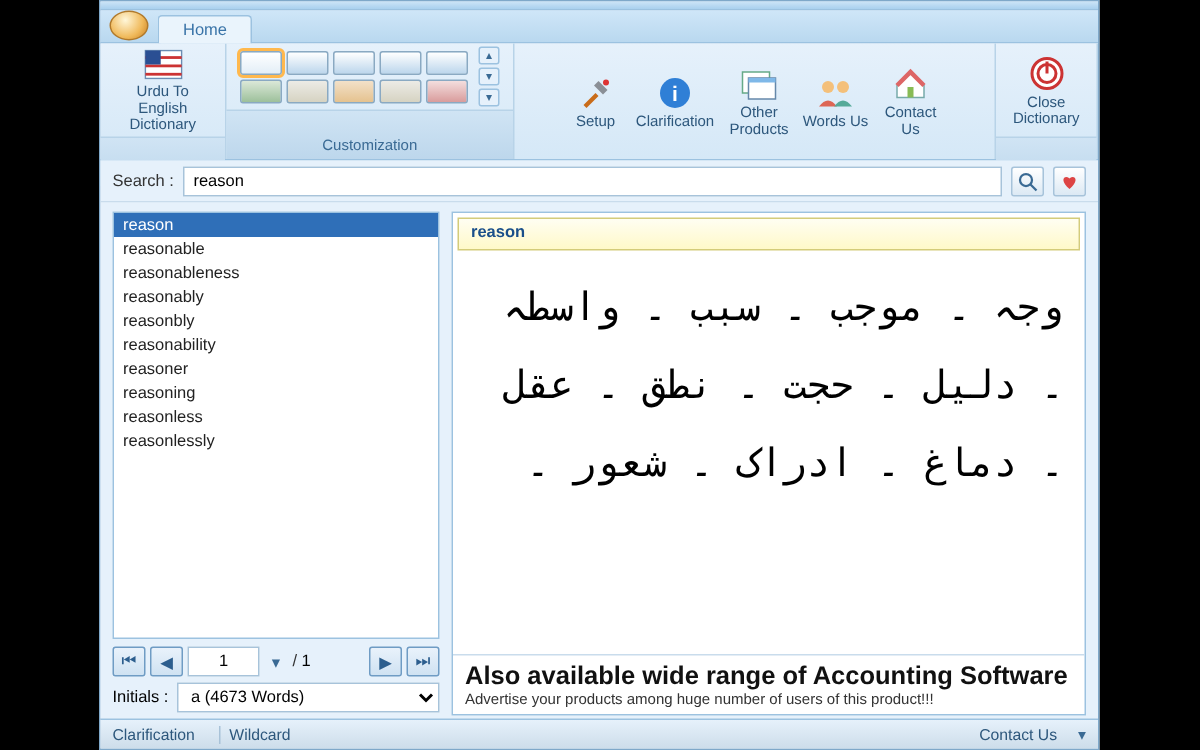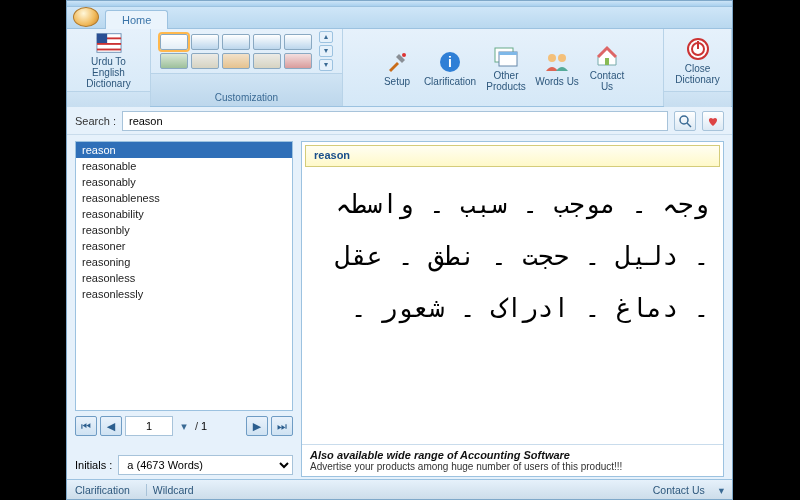--- a/index.html
+++ b/index.html
@@ -33,27 +33,27 @@
   .sb-btn { width: 22px; height: 20px; border: 1px solid #a7c3da; background: linear-gradient(#fff,#dce9f4); border-radius: 2px; display: flex; align-items: center; justify-content: center; cursor: pointer; }
   .workarea { flex: 1; display: flex; gap: 8px; padding: 6px 8px 2px 8px; min-height: 0; background: #e6f1fb; }
   .leftcol { width: 218px; display: flex; flex-direction: column; }
   .listbox { flex: 1; border: 1px solid #9cc2e0; background: #fff; overflow: hidden; }
   .listbox .item { padding: 2px 6px; color: #222; cursor: pointer; }
   .listbox .item.sel { background: #2f6fb8; color: #fff; }
   .pager { height: 24px; display: flex; align-items: center; gap: 3px; margin-top: 3px; }
   .pg-btn { width: 22px; height: 20px; border: 1px solid #6f9cc4; background: linear-gradient(#e9f2fb,#cfe2f2); border-radius: 2px; display: flex; align-items: center; justify-content: center; color: #2c5e8e; cursor: pointer; }
   .pg-in { width: 48px; height: 20px; border: 1px solid #a7c3da; background: #fff; text-align: center; font: inherit; }
   .pg-sep { color: #333; }
-  .initials { height: 24px; display: flex; align-items: center; gap: 6px; margin-top: 15px; }
+  .initials { height: 24px; display: flex; align-items: center; gap: 6px; margin-top: 0; }
   .initials select { flex: 1; height: 20px; border: 1px solid #a7c3da; background: #fff; font: inherit; padding: 0 4px; }
   .rightcol { flex: 1; display: flex; flex-direction: column; border: 1px solid #9cc2e0; background: #fff; min-width: 0; }
   .headword { height: 22px; border: 1px solid #d4cc7a; margin: 3px; background: linear-gradient(#fffef2,#fff9c9); color: #1a4f8a; font-weight: bold; padding: 3px 8px; }
   .def { flex: 1; padding: 10px 14px; direction: rtl; font-family: Liberation Mono, monospace; font-size: 26px; line-height: 2.0; color: #000; }
   .promo { border-top: 1px solid #c9dcec; padding: 4px 8px; }
-  .promo .t1 { font-weight: bold; color: #111; font-size: 11px; font-style: italic; }
+  .promo .t1 { font-weight: bold; color: #111; font-size: 17px; }
   .promo .t2 { color: #333; font-size: 10px; }
   .statusbar { height: 20px; background: linear-gradient(#e6f1fb,#cdddea); border-top: 1px solid #9cc2e0; display: flex; align-items: center; font-size: 10.5px; color: #2d577c; padding: 0 8px; }
   .statusbar .sp { flex: 1; }
   .statusbar .sitem { margin-right: 10px; cursor: pointer; }
   .vline { width: 1px; height: 12px; background: #a8c2d8; margin: 0 6px; }
   svg { display: block; }
 </style>
 </head>
 <body>
 <div class="stage">
@@ -198,24 +198,24 @@
             <path d="M7 12 C2 8 2 4 5 4 C6 4 7 5 7 5 C7 5 8 4 9 4 C12 4 12 8 7 12 Z" fill="#d44"></path>
           </svg>
     </div>
   </div>
 
   <div class="workarea">
     <div class="leftcol">
       <div class="listbox" id="wordlist">
             <div class="item sel">reason</div>
             <div class="item">reasonable</div>
+            <div class="item">reasonableness</div>
             <div class="item">reasonably</div>
-            <div class="item">reasonableness</div>
+            <div class="item">reasonbly</div>
             <div class="item">reasonability</div>
-            <div class="item">reasonbly</div>
             <div class="item">reasoner</div>
             <div class="item">reasoning</div>
             <div class="item">reasonless</div>
             <div class="item">reasonlessly</div>
           </div>
       <div class="pager">
         <div class="pg-btn">
               <span>⏮</span>
             </div>
         <div class="pg-btn">

